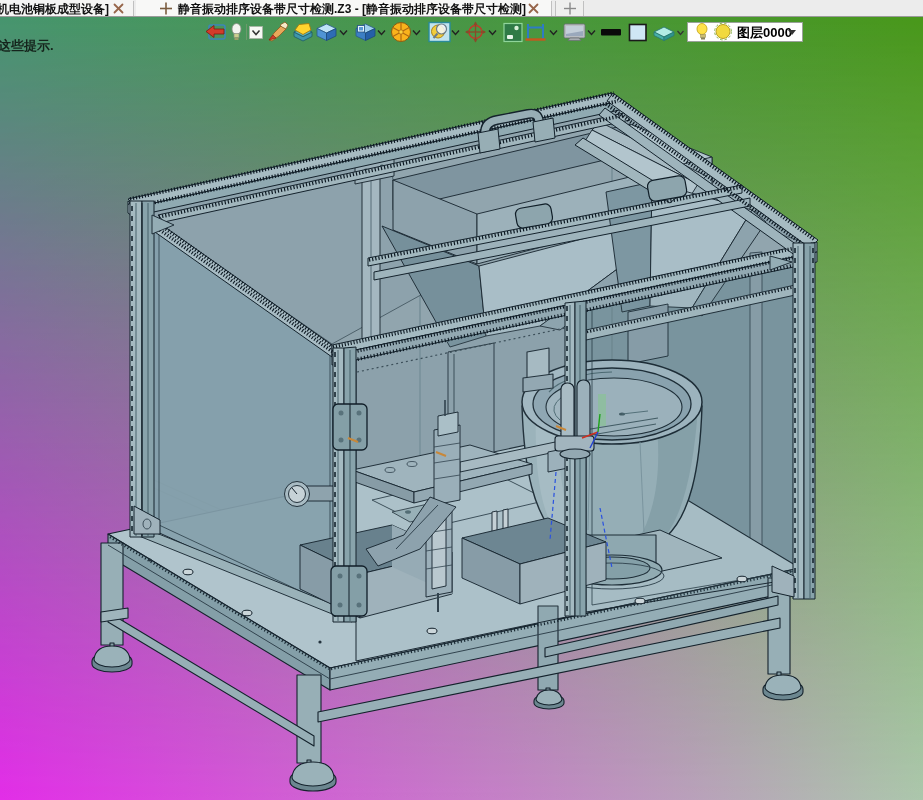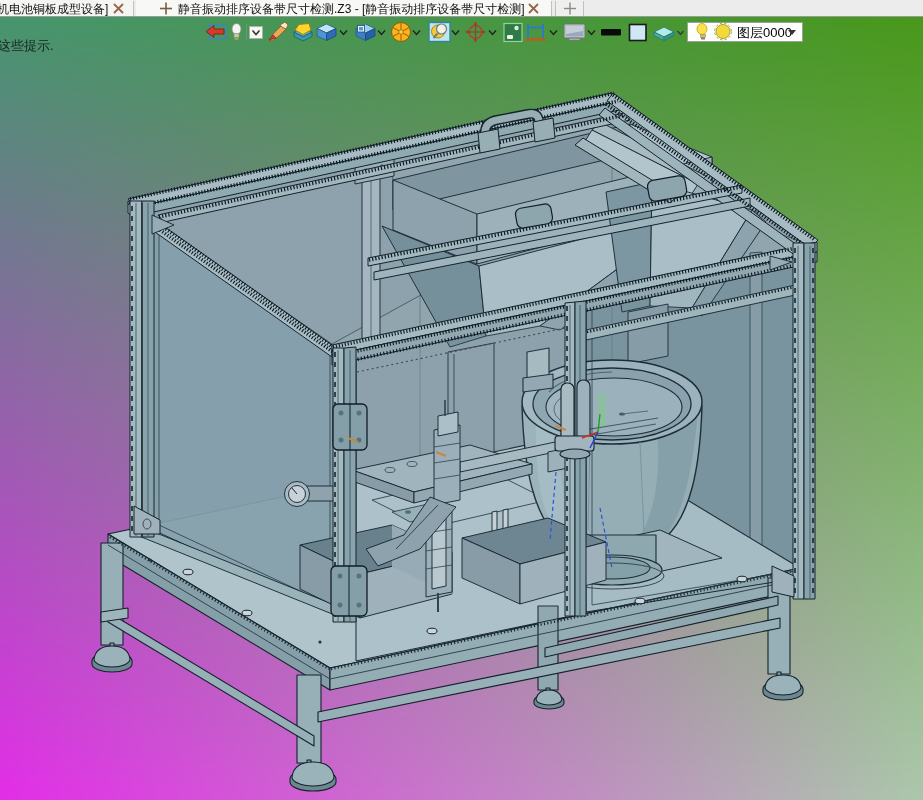--- a/index.html
+++ b/index.html
@@ -1,17 +1,17 @@
 <!DOCTYPE html>
 <html><head>
 <meta charset="utf-8">
 <style>
 html,body{margin:0;padding:0;width:923px;height:800px;overflow:hidden;background:#fff;}
 *{box-sizing:border-box;}
-.wrap{position:relative;width:923px;height:800px;font-family:"Liberation Sans",sans-serif;}
+.wrap{position:relative;width:923px;height:800px;font-family:"Liberation Sans",sans-serif;font-weight:bold;}
 svg{position:absolute;top:0;left:0;display:block;}
 </style>
 </head>
 <body>
 <div class="wrap">
 <svg width="923" height="800" viewBox="0 0 923 800">
 <defs>
   <linearGradient id="gTop" x1="0" y1="0" x2="1" y2="0">
     <stop offset="0" stop-color="#46966e"></stop>
     <stop offset="1" stop-color="#49981b"></stop>

